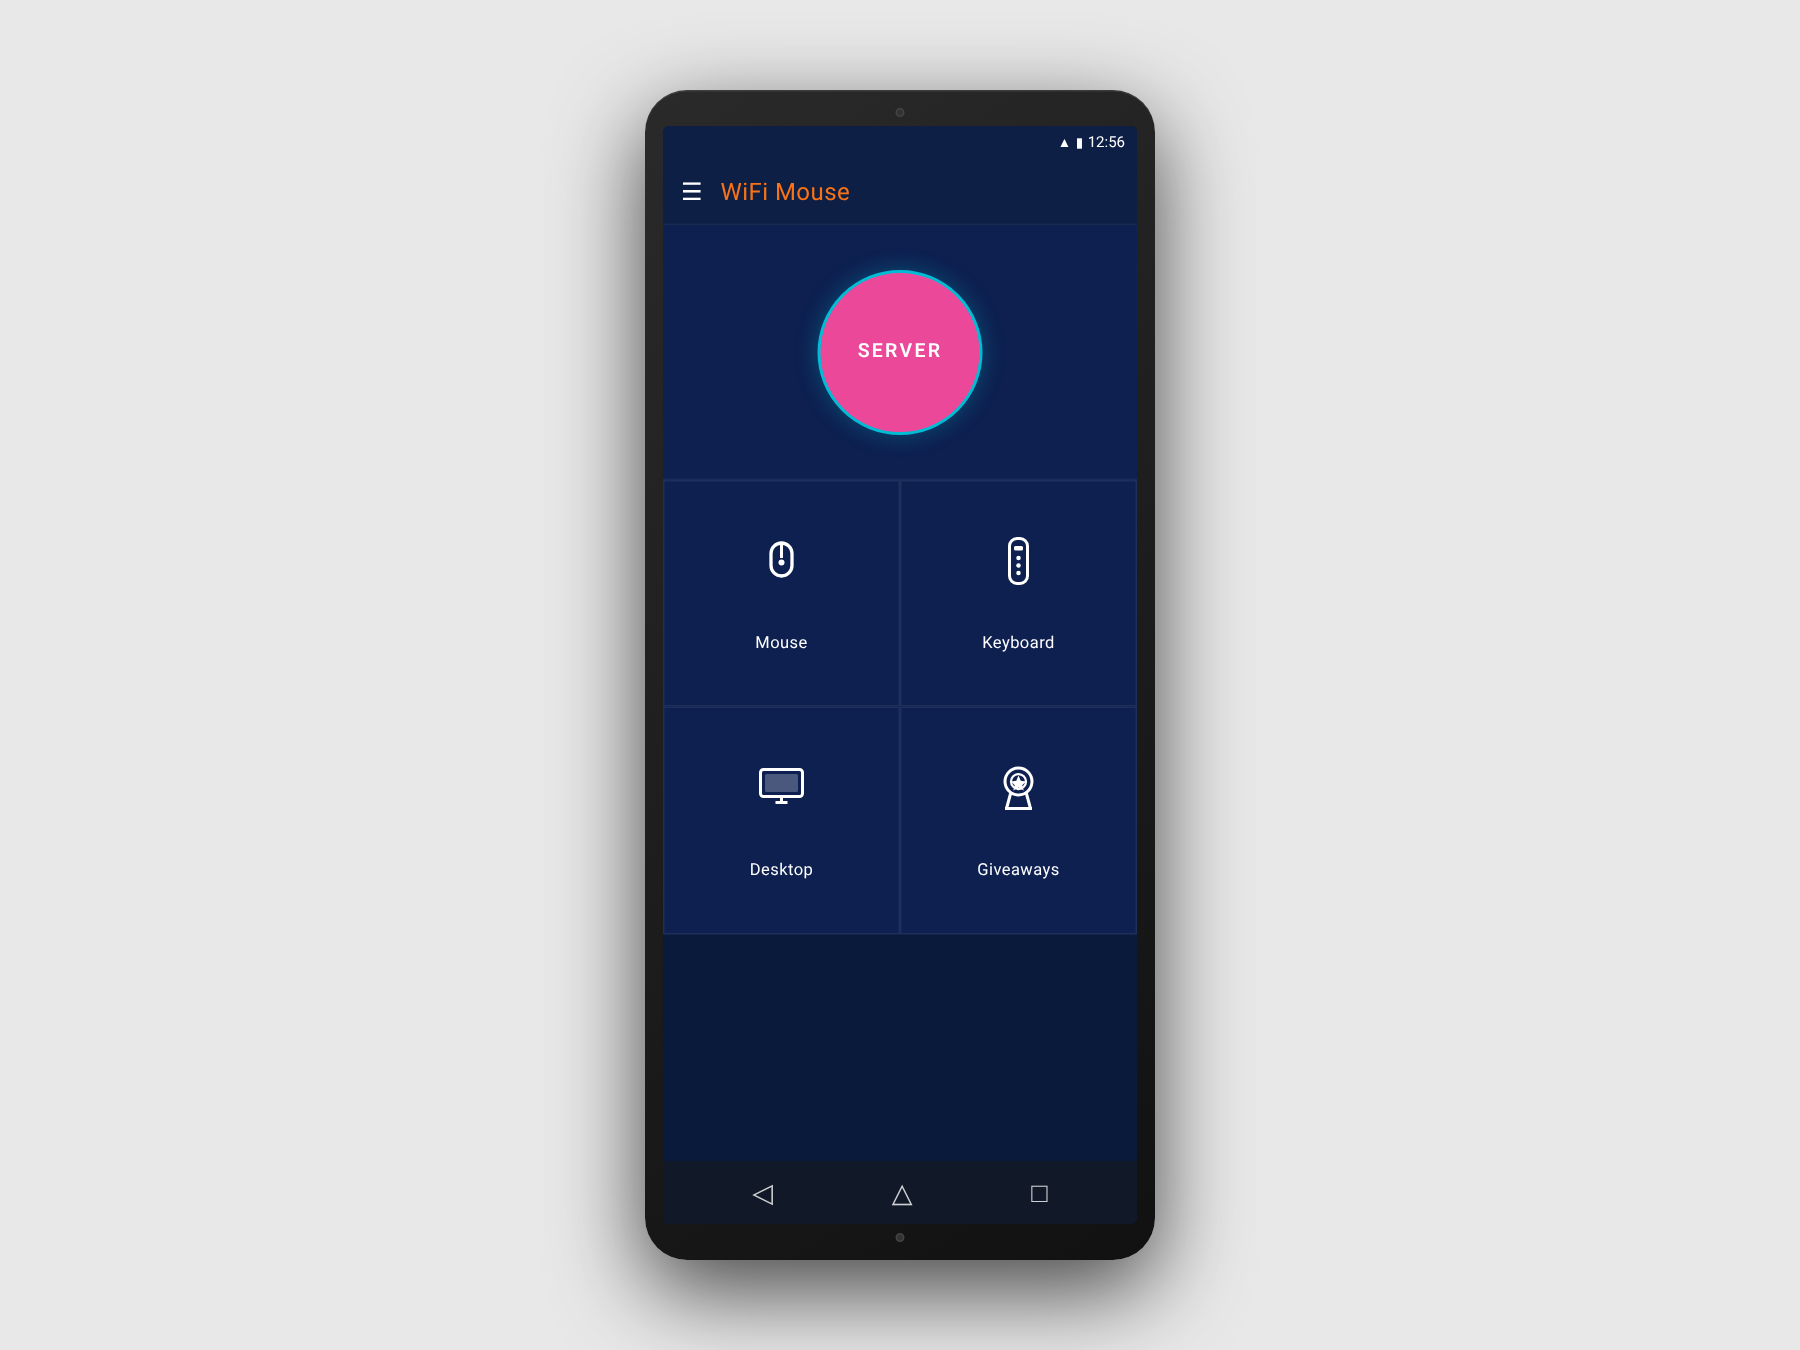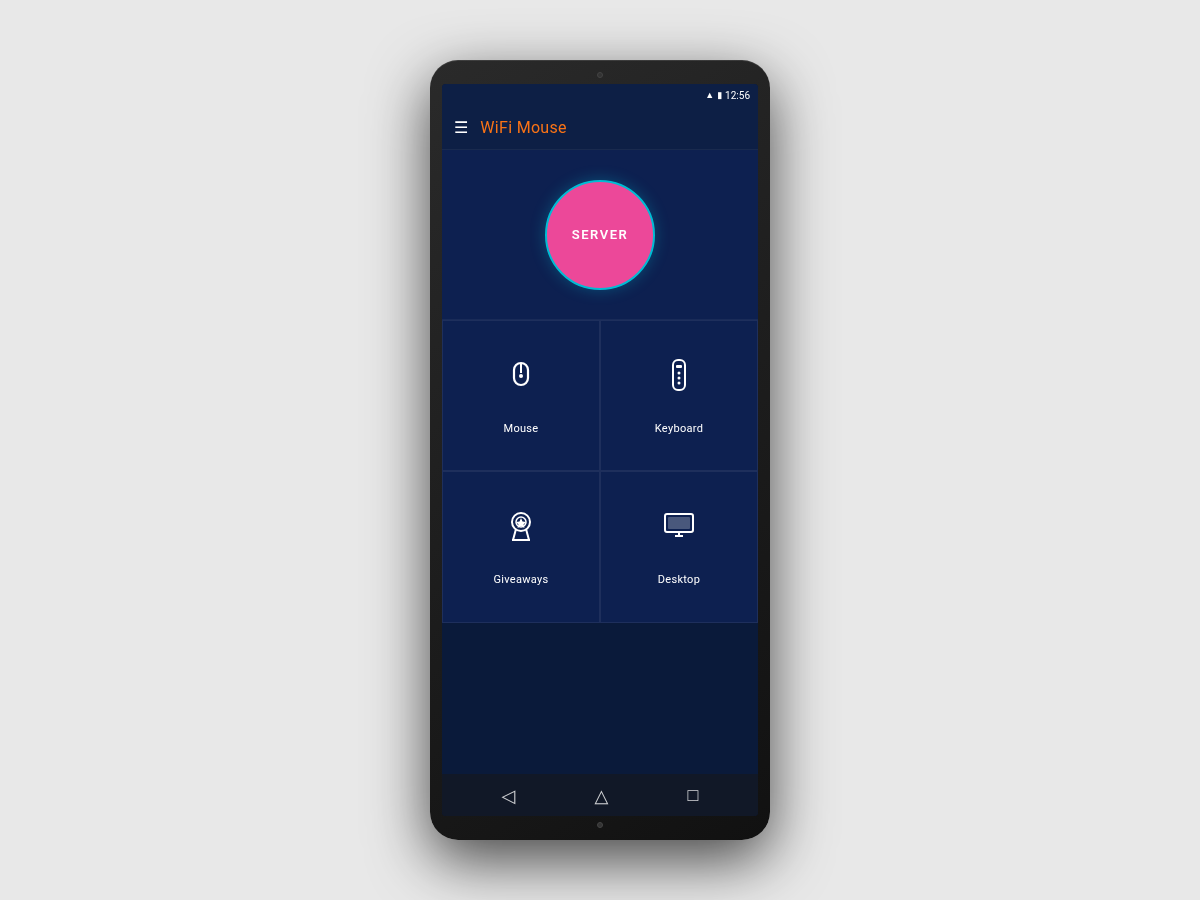--- a/index.html
+++ b/index.html
@@ -248,44 +248,44 @@
             <circle cx="18" cy="21" r="1.5" fill="white"></circle>
             <circle cx="18" cy="26" r="1.5" fill="white"></circle>
           </svg>
         </div>
         <span class="grid-label">Keyboard</span>
       </div>
 
 
       <div class="grid-item">
         <div class="grid-icon">
+          <svg class="desktop-svg" viewBox="0 0 36 36" fill="white" xmlns="http://www.w3.org/2000/svg">
+            <rect x="4" y="6" width="28" height="18" rx="2" fill="none" stroke="white" stroke-width="2"></rect>
+            <line x1="14" y1="28" x2="22" y2="28" stroke="white" stroke-width="2"></line>
+            <line x1="18" y1="24" x2="18" y2="28" stroke="white" stroke-width="2"></line>
+            <rect x="7" y="9" width="22" height="12" rx="1" fill="white" opacity="0.25"></rect>
+          </svg>
+        </div>
+        <span class="grid-label">Desktop</span>
+      </div>
+
+      <div class="grid-item">
+        <div class="grid-icon">
           <svg class="award-svg" viewBox="0 0 36 36" fill="white" xmlns="http://www.w3.org/2000/svg">
             <circle cx="18" cy="14" r="9" fill="none" stroke="white" stroke-width="2"></circle>
             <circle cx="18" cy="14" r="5" fill="none" stroke="white" stroke-width="1.5"></circle>
             <polygon points="18,10 19.5,13.5 23,14 20.5,16.5 21.5,20 18,18 14.5,20 15.5,16.5 13,14 16.5,13.5" fill="white"></polygon>
             <line x1="13" y1="21" x2="10" y2="32" stroke="white" stroke-width="2"></line>
             <line x1="23" y1="21" x2="26" y2="32" stroke="white" stroke-width="2"></line>
             <line x1="9" y1="32" x2="27" y2="32" stroke="white" stroke-width="2"></line>
           </svg>
         </div>
         <span class="grid-label">Giveaways</span>
       </div>
 
-      <div class="grid-item">
-        <div class="grid-icon">
-          <svg class="desktop-svg" viewBox="0 0 36 36" fill="white" xmlns="http://www.w3.org/2000/svg">
-            <rect x="4" y="6" width="28" height="18" rx="2" fill="none" stroke="white" stroke-width="2"></rect>
-            <line x1="14" y1="28" x2="22" y2="28" stroke="white" stroke-width="2"></line>
-            <line x1="18" y1="24" x2="18" y2="28" stroke="white" stroke-width="2"></line>
-            <rect x="7" y="9" width="22" height="12" rx="1" fill="white" opacity="0.25"></rect>
-          </svg>
-        </div>
-        <span class="grid-label">Desktop</span>
-      </div>
-
     </div>
 
     <div class="nav-bar">
       <span class="nav-btn">◁</span>
       <span class="nav-btn">△</span>
       <span class="nav-btn">□</span>
     </div>
 
   </div>
 

